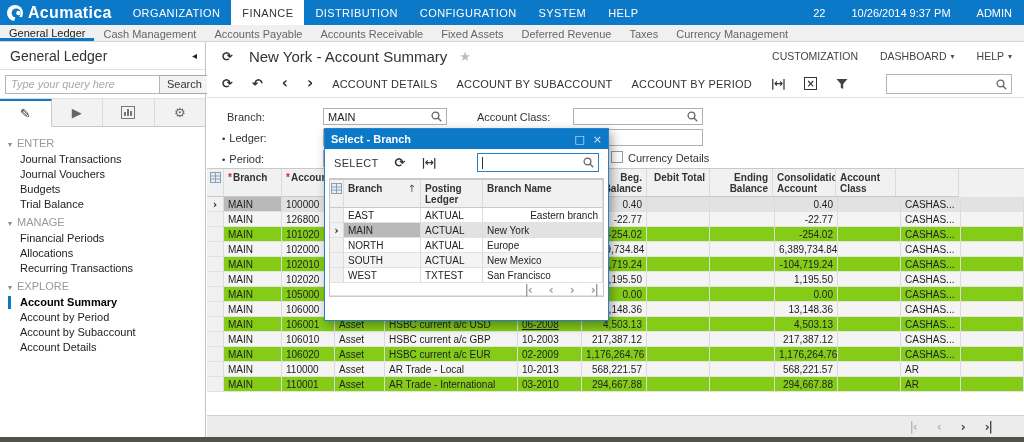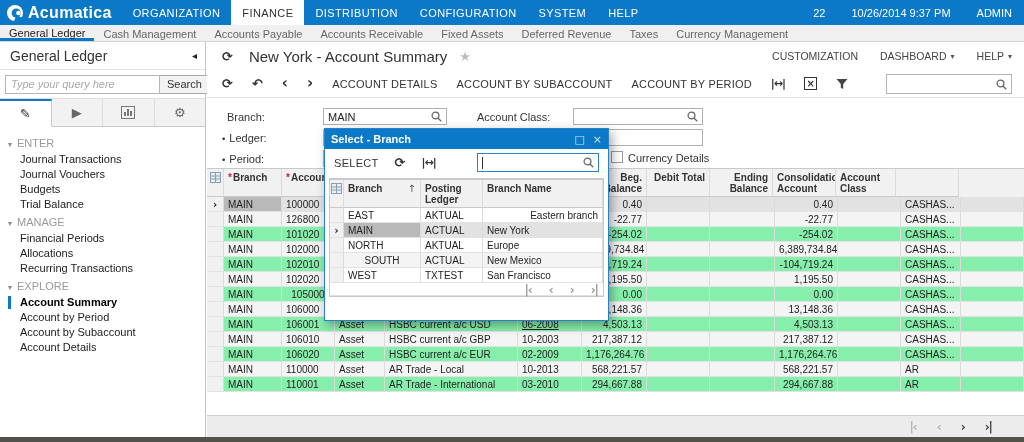--- a/index.html
+++ b/index.html
@@ -67,21 +67,21 @@
 
   
   .frm-label { position:absolute; font-size:11px; color:#333; }
   .frm-input { position:absolute; height:17px; border:1px solid #b0b0b0; background:#fff; font-size:11px; color:#222; display:flex; align-items:center; }
   .frm-input input { flex:1; border:none; outline:none; font-size:11px; padding:0 4px; min-width:0; color:#222; }
   .req-dot { color:#333; margin-right:3px; font-size:9px; }
   .chkbox { position:absolute; width:12px; height:12px; border:1px solid #9a9a9a; background:#fff; }
   .chk-label { position:absolute; font-size:11px; color:#333; }
 
   
-  .grd { position:absolute; background:#86efac; }
+  .grd { position:absolute; background:#84cc16; }
   .g-row { display:flex; }
   .g-cell { border-right:1px solid #dbdbdb; border-bottom:1px solid #e2e2e2; padding:1px 4px 0; font-size:10px; color:#222; overflow:hidden; white-space:nowrap; height:15px; line-height:13px; }
   .g-head { background:#f1f1f1; border-top:1px solid #c9c9c9; }
   .g-head .g-cell { height:28px; border-bottom:1px solid #c9c9c9; font-weight:bold; color:#333; line-height:11px; padding-top:3px; white-space:normal; }
   .g-sel { background:#f1f1f1; text-align:center; padding:1px 0 0; color:#111; font-weight:bold; }
   .num { text-align:right; }
   .ast { color:#cc2222; margin-right:1px; }
   .row-alt .g-cell { background:#f4f4f4; }
   .row-sel .g-cell { background:#e2e2e2; }
   .row-sel .cell-key { background:#b9b9b9; }
@@ -376,21 +376,21 @@
         <div class="g-cell num" style="width: 63px;"></div>
         <div class="g-cell num" style="width: 65px;"></div>
         <div class="g-cell num" style="width: 63px;">1,195.50</div>
         <div class="g-cell" style="width: 63px;"></div>
         <div class="g-cell" style="width: 60px;">CASHAS...</div>
         <div class="g-cell" style="width: 63px;"></div>
       </div>
       <div class="g-row">
         <div class="g-cell g-sel uicon" style="width: 17px;"></div>
         <div class="g-cell cell-key" style="width: 58px;">MAIN</div>
-        <div class="g-cell" style="width: 53px; text-align: center;">105000</div>
+        <div class="g-cell" style="width: 53px;">105000</div>
         <div class="g-cell" style="width: 50px;"></div>
         <div class="g-cell" style="width: 133px;"></div>
         <div class="g-cell" style="width: 64px;"></div>
         <div class="g-cell num" style="width: 65px;">0.00</div>
         <div class="g-cell num" style="width: 63px;"></div>
         <div class="g-cell num" style="width: 65px;"></div>
         <div class="g-cell num" style="width: 63px;">0.00</div>
         <div class="g-cell" style="width: 63px;"></div>
         <div class="g-cell" style="width: 60px;">CASHAS...</div>
         <div class="g-cell" style="width: 63px;"></div>
@@ -539,21 +539,21 @@
         <div class="g-cell" style="width: 120px;">New York</div>
       </div>
       <div class="g-row">
         <div class="g-cell g-sel uicon" style="width: 14px;"></div>
         <div class="g-cell cell-key" style="width: 77px;">NORTH</div>
         <div class="g-cell" style="width: 62px;">AKTUAL</div>
         <div class="g-cell" style="width: 120px;">Europe</div>
       </div>
       <div class="g-row row-alt">
         <div class="g-cell g-sel uicon" style="width: 14px;"></div>
-        <div class="g-cell cell-key" style="width: 77px; text-align: center;">SOUTH</div>
+        <div class="g-cell cell-key" style="width: 77px;">SOUTH</div>
         <div class="g-cell" style="width: 62px;">ACTUAL</div>
         <div class="g-cell" style="width: 120px;">New Mexico</div>
       </div>
       <div class="g-row">
         <div class="g-cell g-sel uicon" style="width: 14px;"></div>
         <div class="g-cell cell-key" style="width: 77px;">WEST</div>
         <div class="g-cell" style="width: 62px;">TXTEST</div>
         <div class="g-cell" style="width: 120px;">San Francisco</div>
       </div>
       <div class="g-row">

